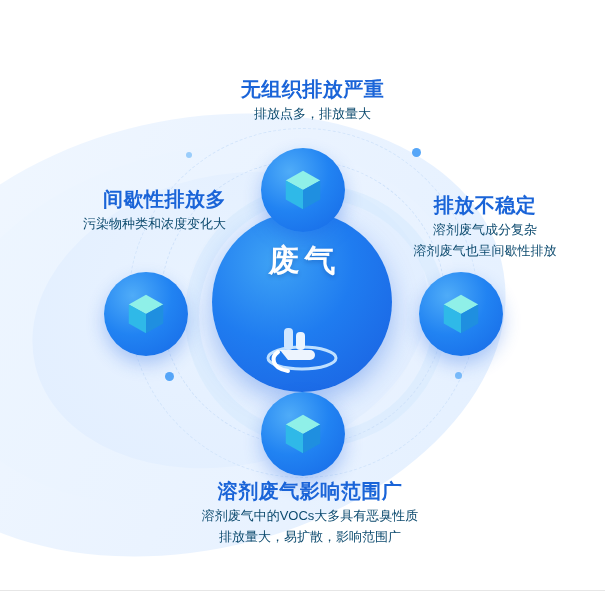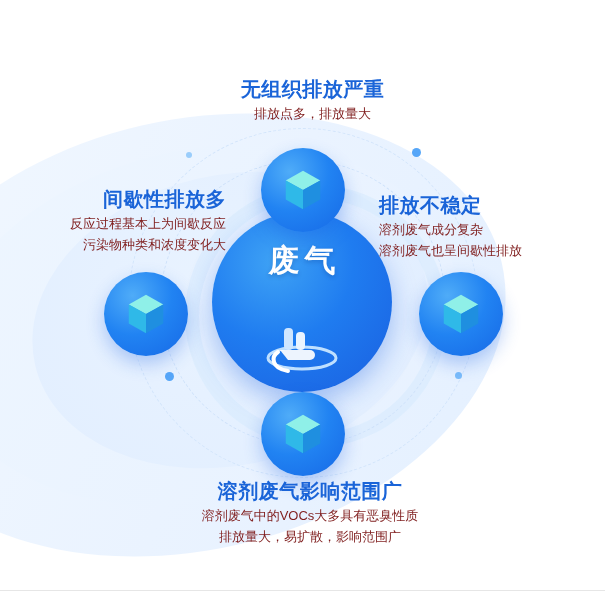--- a/index.html
+++ b/index.html
@@ -146,38 +146,38 @@
   .blk { position: absolute; }
   .blk .title {
     font-size: 20px;
     font-weight: bold;
     color: #1a64d8;
     letter-spacing: .5px;
     white-space: nowrap;
   }
   .blk .sub {
     font-size: 13px;
-    color: #7f1d1d;
+    color: #0c4a6e;
     line-height: 1.65;
     white-space: nowrap;
   }
 
   .blk-top {
     left: 0; right: 0; top: 76px;
     text-align: center;
     margin-left: 20px;
   }
   .blk-left {
     left: 14px; top: 186px;
     text-align: right;
     width: 212px;
   }
   .blk-right {
     right: 14px; top: 192px;
-    text-align: left;
+    text-align: center;
     width: 212px;
   }
   .blk-bottom {
     left: 0; right: 0; top: 478px;
     text-align: center;
     margin-left: 15px;
   }
 
   
   .dot {
@@ -265,21 +265,20 @@
     </svg>
   </div>
 
   <div class="blk blk-top">
     <div class="title">无组织排放严重</div>
     <div class="sub">排放点多，排放量大</div>
   </div>
 
   <div class="blk blk-left">
     <div class="title">间歇性排放多</div>
-    <div class="sub">反应过程基本上为间歇反应</div>
     <div class="sub">污染物种类和浓度变化大</div>
   </div>
 
   <div class="blk blk-right">
     <div class="title">排放不稳定</div>
     <div class="sub">溶剂废气成分复杂</div>
     <div class="sub">溶剂废气也呈间歇性排放</div>
   </div>
 
   <div class="blk blk-bottom">

